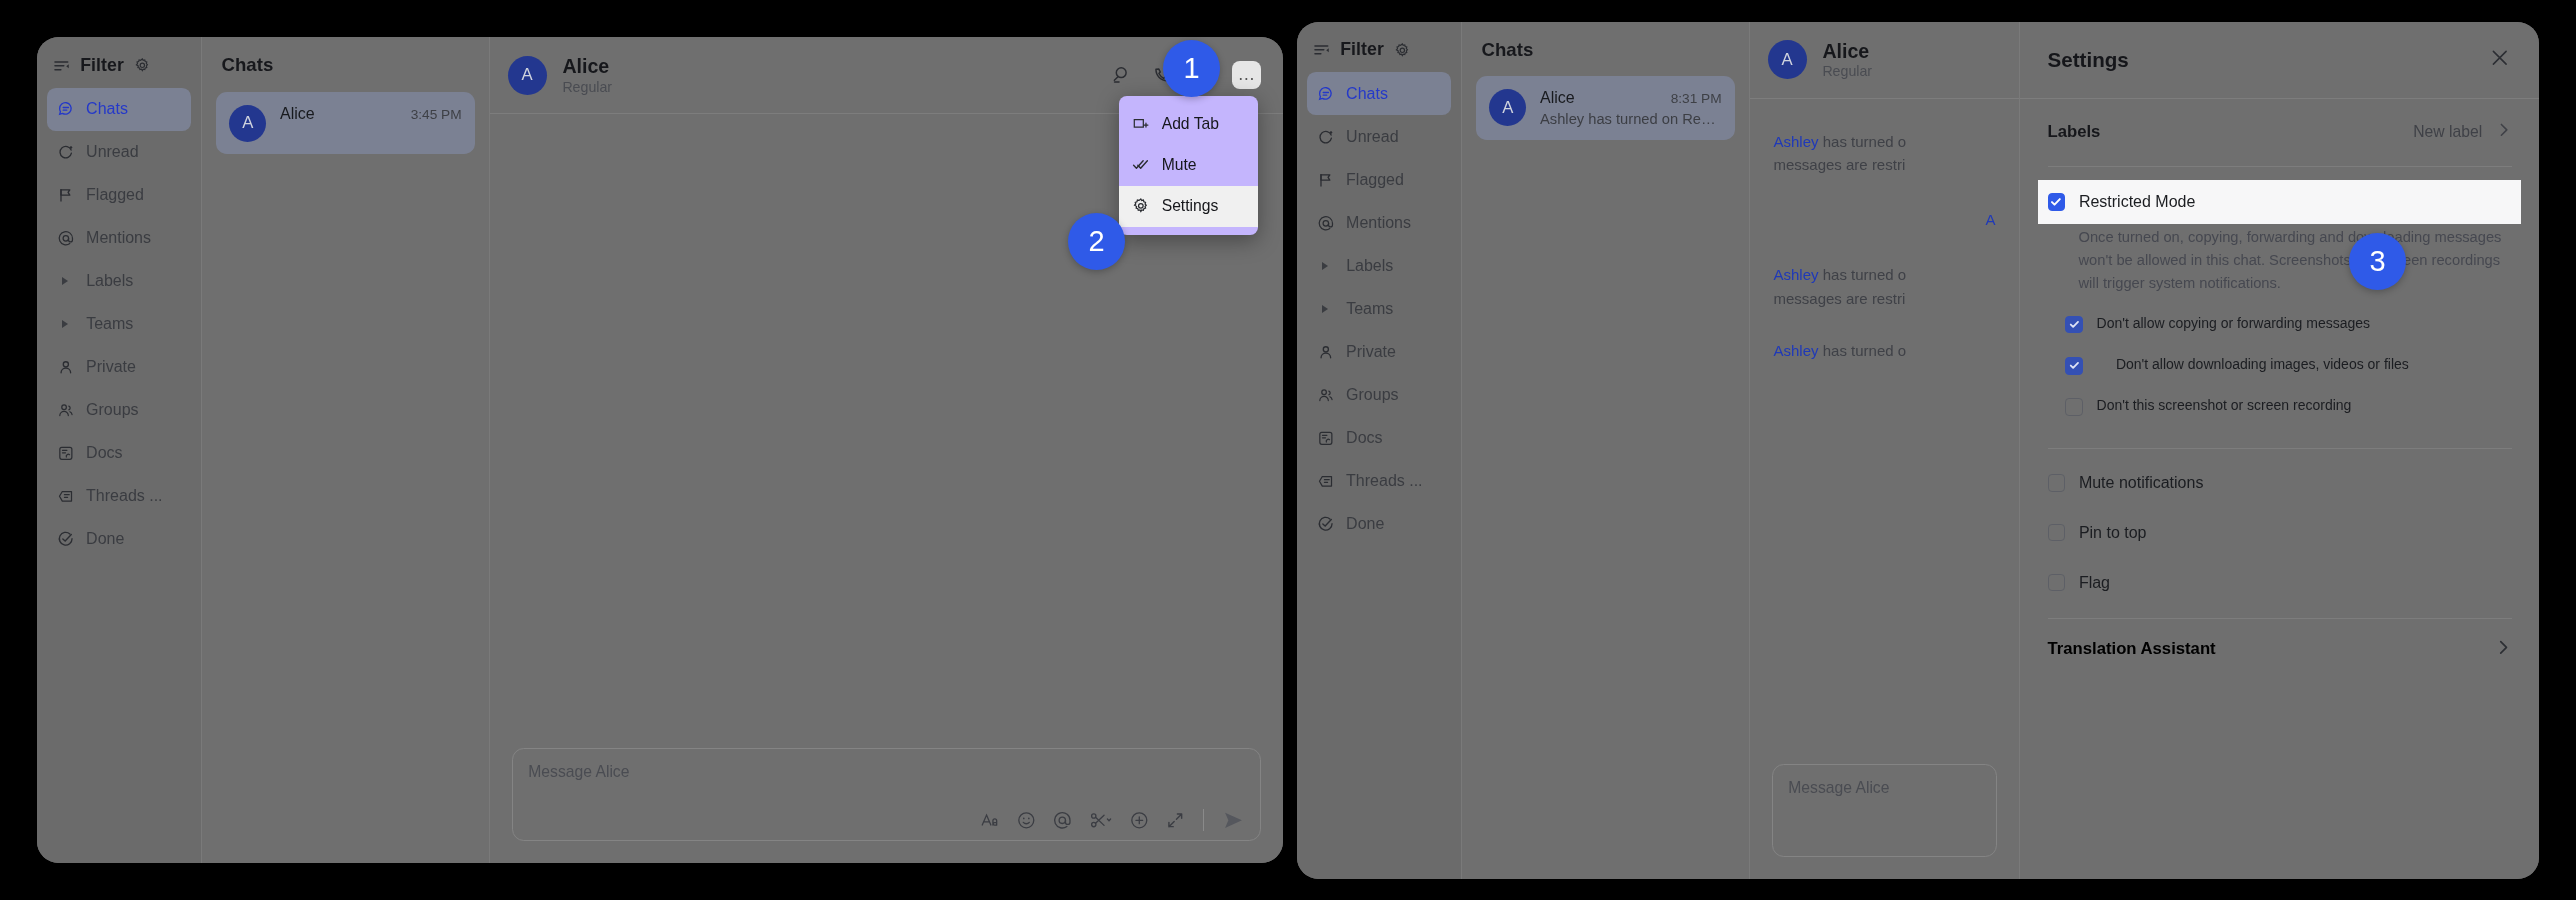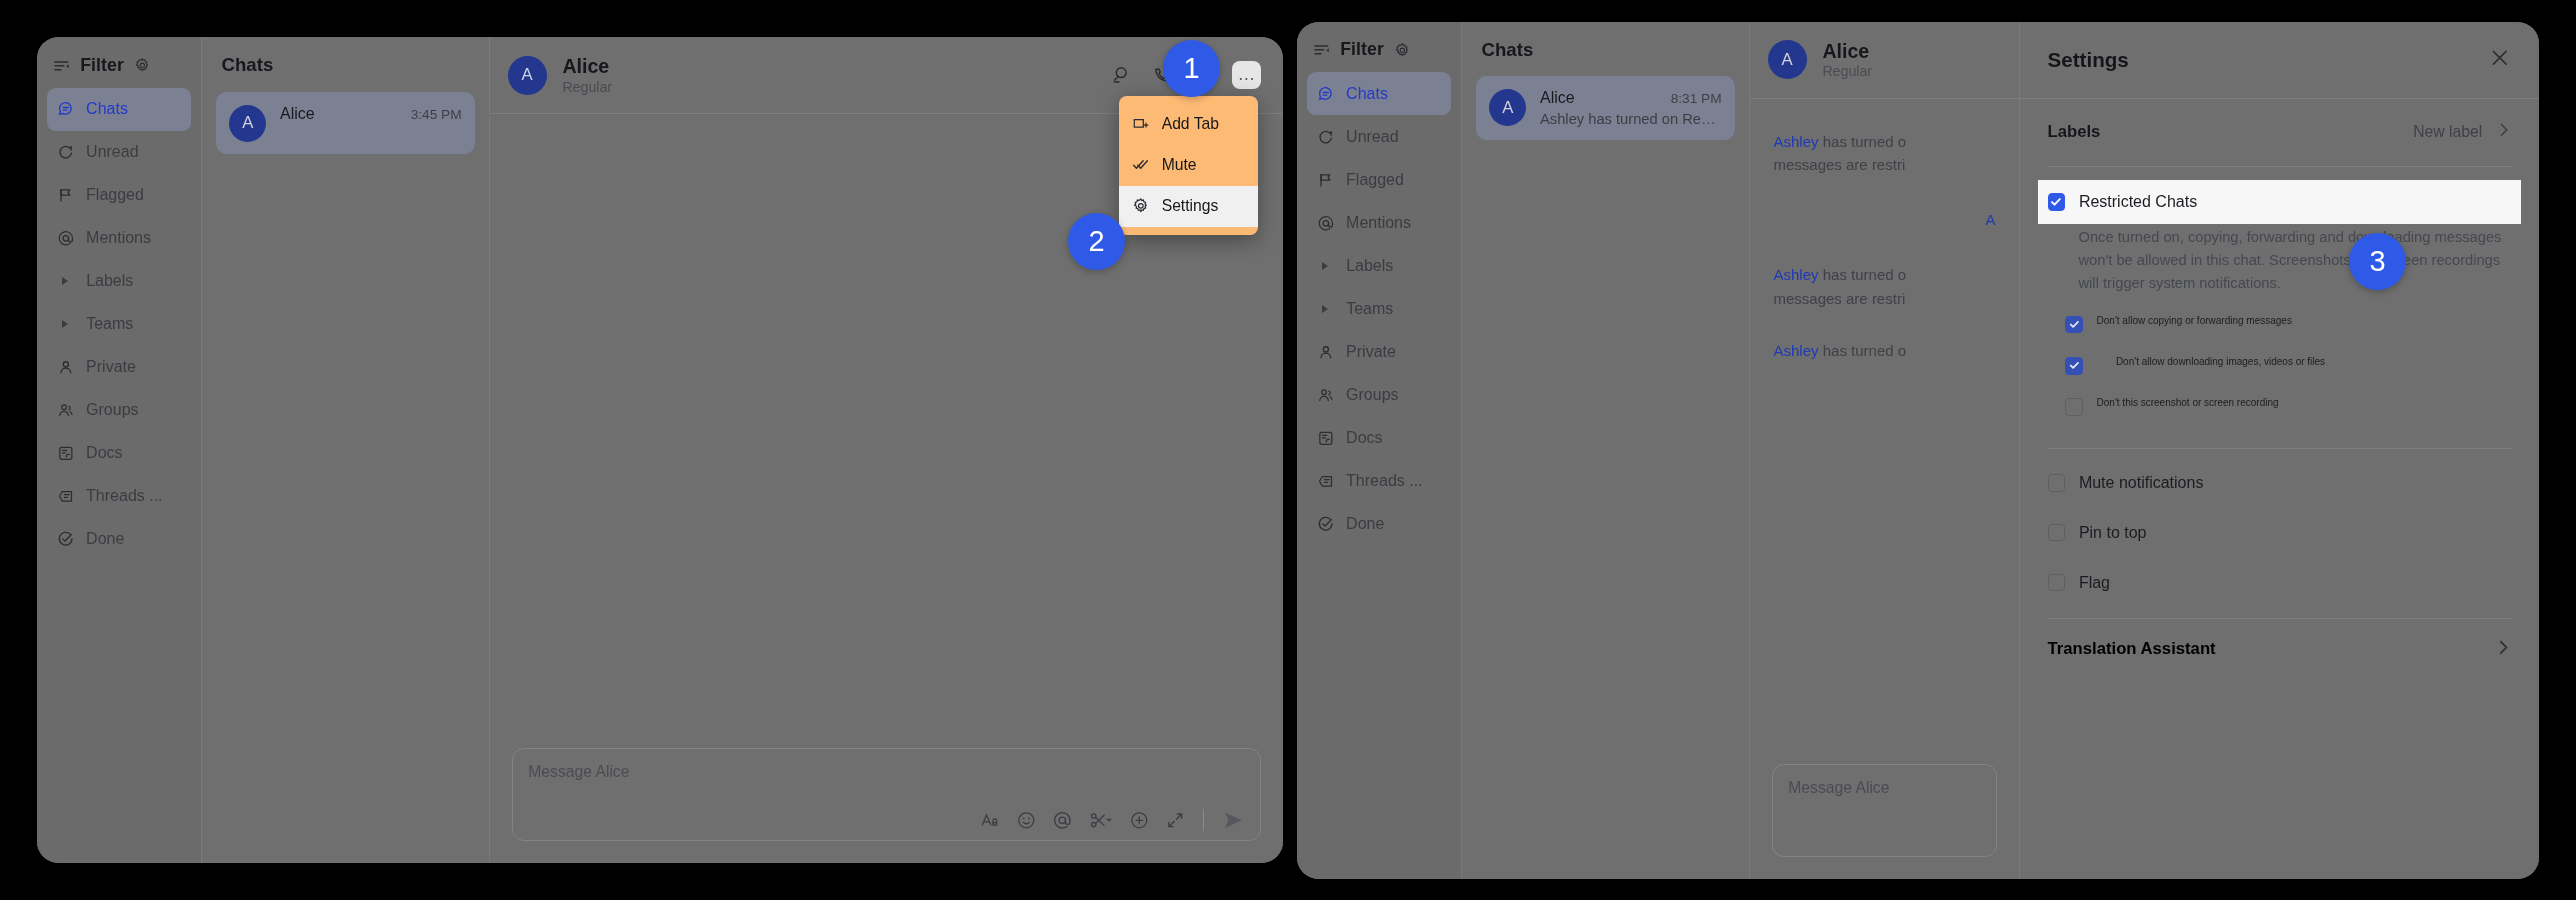--- a/index.html
+++ b/index.html
@@ -106,21 +106,21 @@
   }
   .composer .ph { font-size: 15.7px; color: #4a4c52; }
   .comp-actions { display:flex; align-items:center; justify-content:flex-end; gap: 15.7px; }
   .cico { color:#3b3d43; display:flex; align-items:center; justify-content:center; height:21.6px;}
   .comp-div { width:1px; height:21.6px; background:#8a8a8a; margin: 0 2px;}
   .send { color:#55575d; }
 
   
   .menu {
     position: absolute; z-index: 40;
-    background: #fdba74; border-radius: 7.8px;
+    background: #c4b5fd; border-radius: 7.8px;
     box-shadow: 0 5.9px 21.6px rgba(0,0,0,.35);
     padding: 7.8px 0; width: 139px;
   }
   .menu-item {
     display:flex; align-items:center; gap: 11.8px;
     padding: 0 13.7px; height: 41px; font-size: 15.7px; color:#16171b;
   }
   .menu-item.hl { background:#f0f0f0; }
   .menu-item .mico { width:17.7px; height:17.7px; display:flex; align-items:center; justify-content:center; color:#2b2d32; }
 
@@ -148,21 +148,21 @@
   .cb-row.hl { background:#f7f7f8; margin: 0 -9.8px; padding-left: 9.8px; padding-right:9.8px; }
   .cbx {
     flex:0 0 auto; width: 17.7px; height: 17.7px; border-radius: 3.9px;
     border: 1.6px solid #5d5f66; background: transparent; margin-top: 2px;
     display:flex; align-items:center; justify-content:center;
   }
   .cbx.on { background:#2f5ae8; border-color:#2f5ae8; }
   .cbx.on.dim { background:#3450b4; border-color:#3450b4; }
   .cbx svg { display:block; }
   .cb-label { font-size: 16px; color:#1b1d21; line-height:1.4; }
-  .cb-row.sub .cb-label { font-size: 10px; }
+  .cb-row.sub .cb-label { font-size: 14px; }
   .desc { font-size: 14.7px; color:#464850; line-height: 1.56; padding: 2px 0 7.8px 0; }
   .row-translate { display:flex; align-items:center; padding-top: 19.6px; }
   .row-translate .h { font-size: 16.7px; font-weight:700; color:#000000;}
   .row-translate .chev { margin-left:auto; color:#2c2e33;}
 
   
   .badge {
     position:absolute; z-index: 90;
     width: 57px; height: 57px; border-radius: 50%;
     background: #2f5ae8; color:#fff;
@@ -615,21 +615,21 @@
         <div class="hr"></div>
 
         <div style="height:13.7px"></div>
 
         <div class="cb-row hl">
           <span class="cbx on">
             <svg width="11.8" height="11.8" viewBox="0 0 12 12" fill="none" stroke="#fff" stroke-width="2" stroke-linecap="round" stroke-linejoin="round">
                 <path d="M2 6.2 4.6 8.8 10 3.2"></path>
               </svg>
           </span>
-          <span class="cb-label">Restricted Chats</span>
+          <span class="cb-label">Restricted Mode</span>
         </div>
 
         <div class="desc" style="padding-left:31px;">Once turned on, copying, forwarding and downloading messages won't be allowed in this chat. Screenshots and screen recordings will trigger system notifications.</div>
 
         <div class="cb-row sub" style="padding-left:17.7px;">
           <span class="cbx on dim">
             <svg width="10.8" height="10.8" viewBox="0 0 12 12" fill="none" stroke="#dfe3f5" stroke-width="2" stroke-linecap="round" stroke-linejoin="round">
                 <path d="M2 6.2 4.6 8.8 10 3.2"></path>
               </svg>
           </span>

